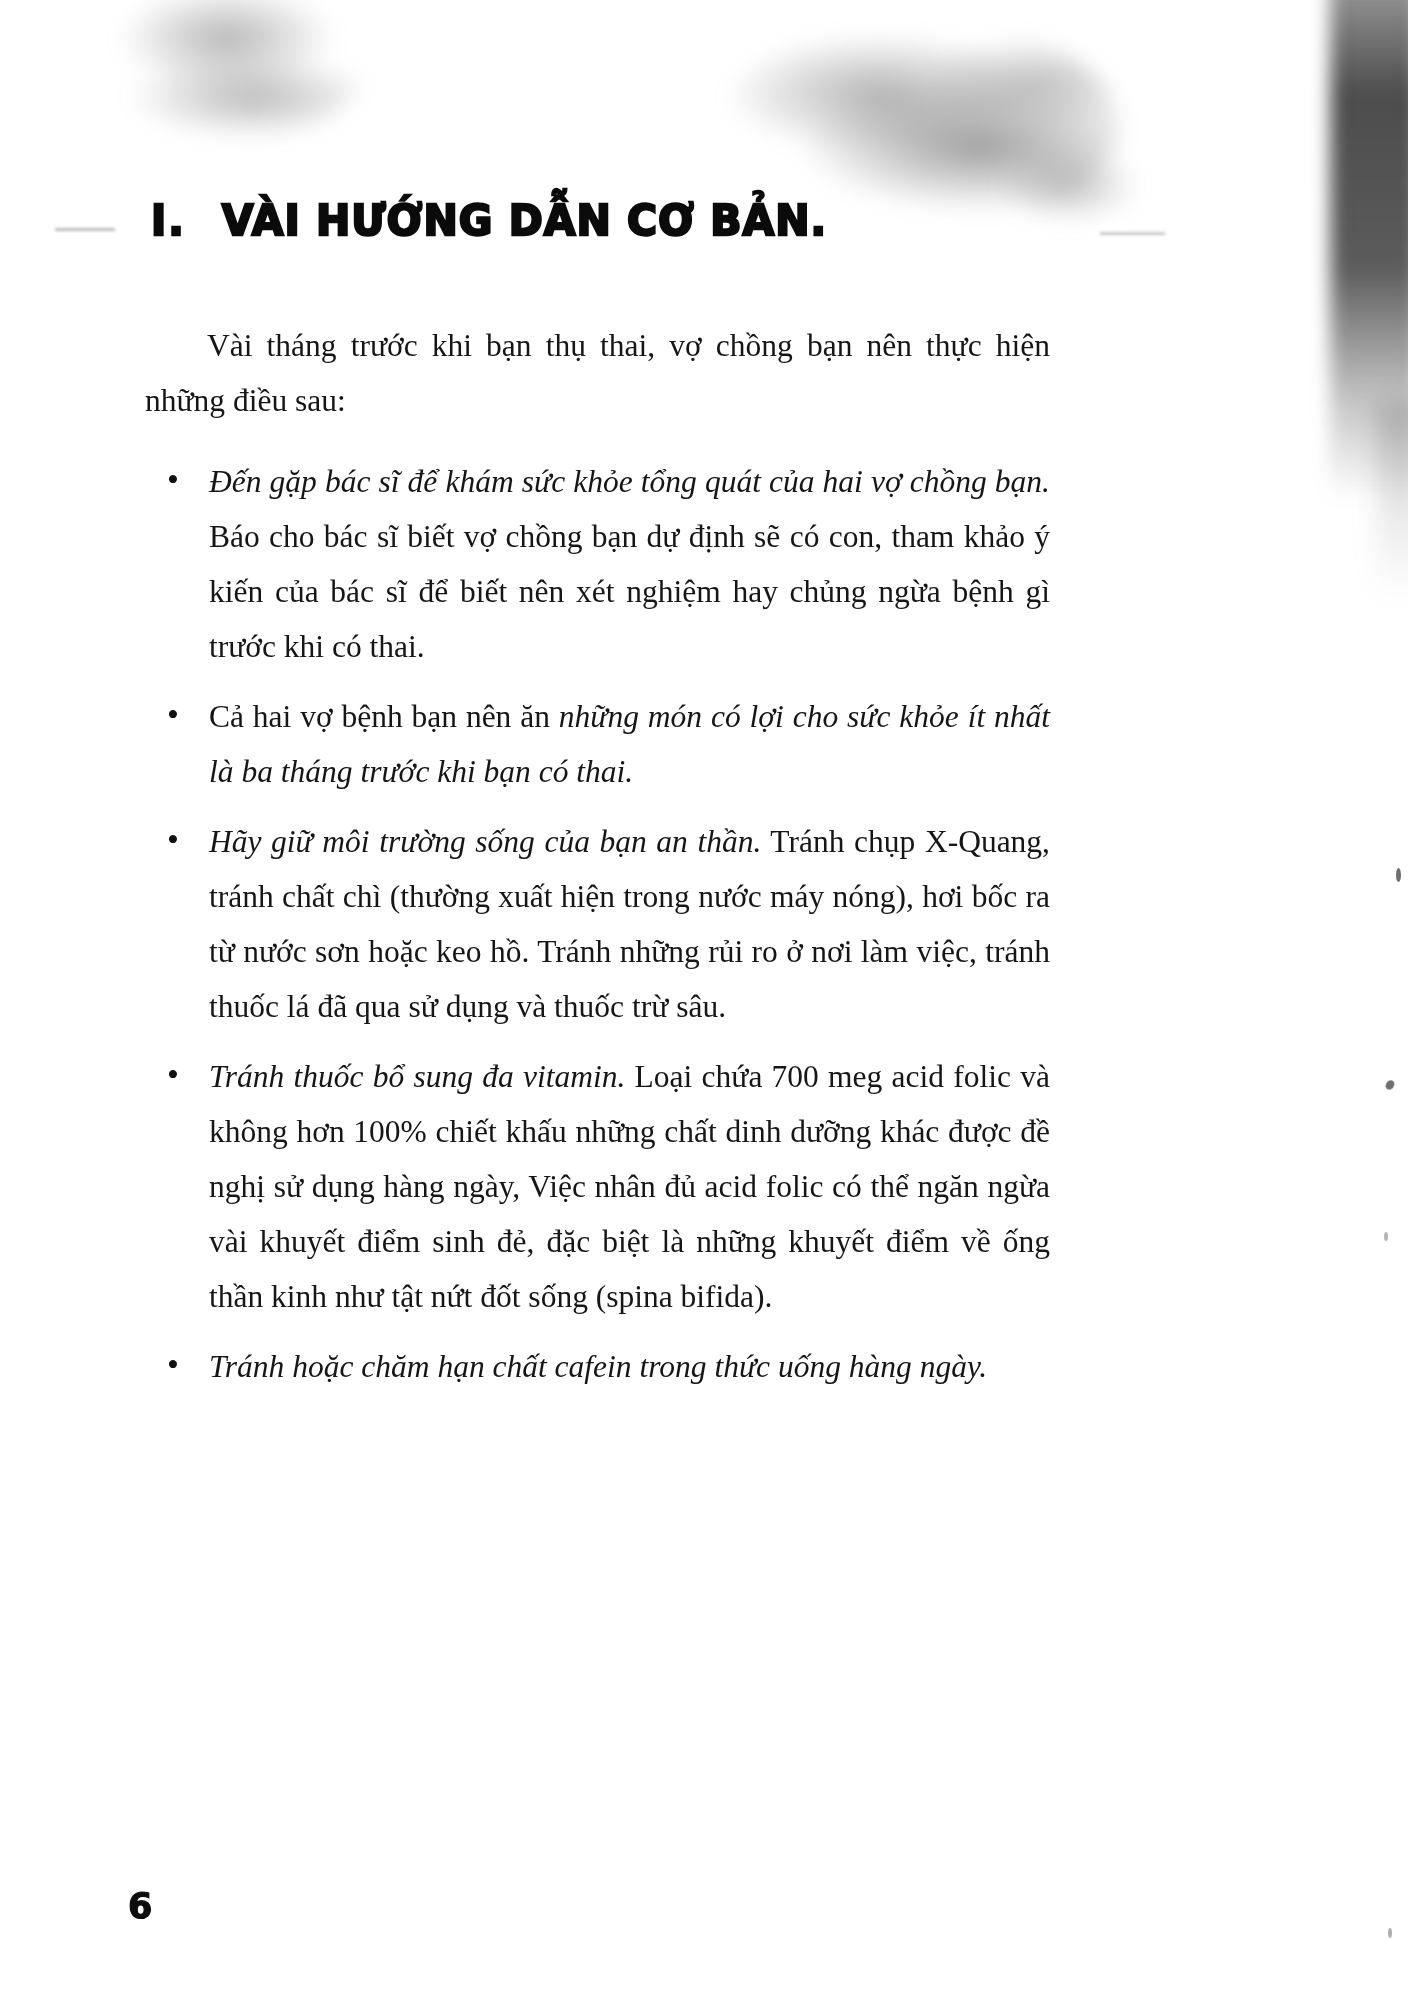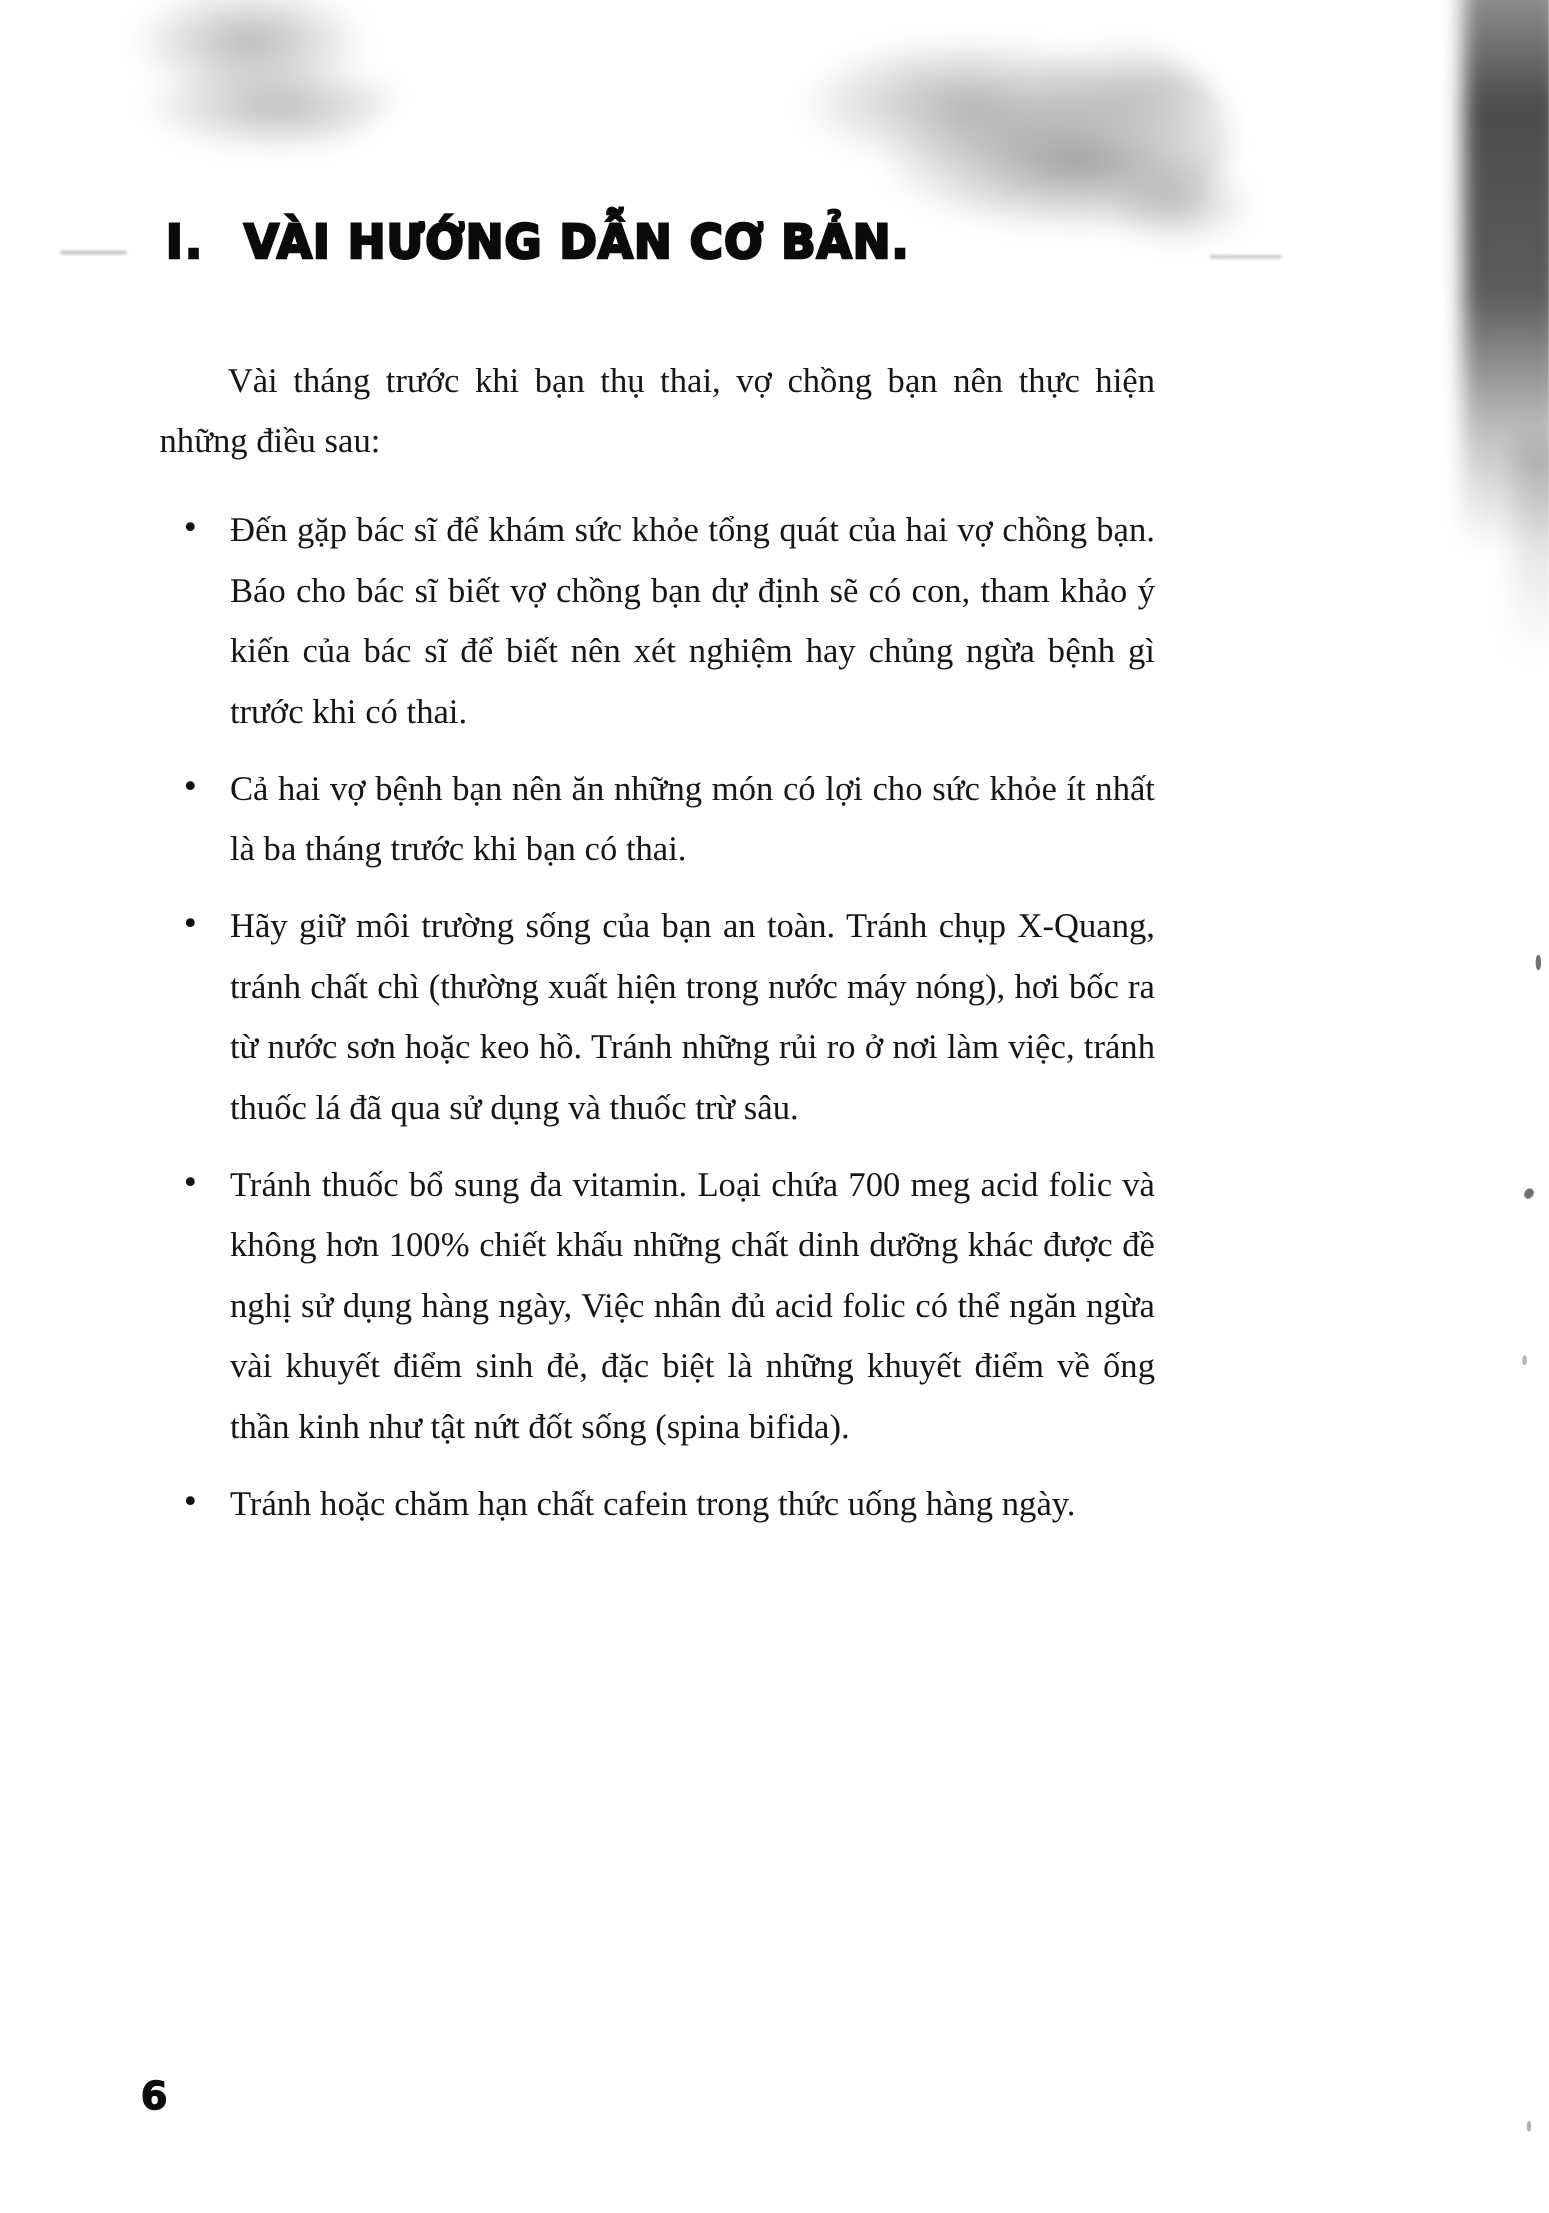--- a/index.html
+++ b/index.html
@@ -80,21 +80,21 @@
     position:relative;
     padding-left:64px;
     margin-bottom:15px;
     text-align:justify;
   }
   ul.bullets li::before{
     content:"\2022";
     position:absolute;left:22px;top:-2px;
     font-size:34px;color:#111;
   }
-  .it{margin-top:40px;}
+  .it{font-style:italic;margin-top:40px;}
   .page-number{
     position:absolute;left:128px;top:1886px;
     font-family:"DejaVu Sans", sans-serif;
     font-weight:800;font-size:35px;color:#0d0d0d;
     -webkit-text-stroke:1.2px #0d0d0d;
   }
 </style>
 </head>
 <body>
 
@@ -122,21 +122,21 @@
     <p class="body-text intro">Vài tháng trước khi bạn thụ thai, vợ chồng bạn nên thực hiện những điều sau:</p>
 
     <ul class="bullets body-text">
       <li>
         <span class="it">Đến gặp bác sĩ để khám sức khỏe tổng quát của hai vợ chồng bạn.</span><span> Báo cho bác sĩ biết vợ chồng bạn dự định sẽ có con, tham khảo ý kiến của bác sĩ để biết nên xét nghiệm hay chủng ngừa bệnh gì trước khi có thai.</span>
       </li>
       <li>
         <span>Cả hai vợ bệnh bạn nên ăn </span><span class="it">những món có lợi cho sức khỏe ít nhất là ba tháng trước khi bạn có thai.</span>
       </li>
       <li>
-        <span class="it">Hãy giữ môi trường sống của bạn an toàn.</span><span> Tránh chụp X-Quang, tránh chất chì (thường xuất hiện trong nước máy nóng), hơi bốc ra từ nước sơn hoặc keo hồ. Tránh những rủi ro ở nơi làm việc, tránh thuốc lá đã qua sử dụng và thuốc trừ sâu.</span>
+        <span class="it">Hãy giữ môi trường sống của bạn an thần.</span><span> Tránh chụp X-Quang, tránh chất chì (thường xuất hiện trong nước máy nóng), hơi bốc ra từ nước sơn hoặc keo hồ. Tránh những rủi ro ở nơi làm việc, tránh thuốc lá đã qua sử dụng và thuốc trừ sâu.</span>
       </li>
       <li>
         <span class="it">Tránh thuốc bổ sung đa vitamin.</span><span> Loại chứa 700 meg acid folic và không hơn 100% chiết khấu những chất dinh dưỡng khác được đề nghị sử dụng hàng ngày, Việc nhân đủ acid folic có thể ngăn ngừa vài khuyết điểm sinh đẻ, đặc biệt là những khuyết điểm về ống thần kinh như tật nứt đốt sống (spina bifida).</span>
       </li>
       <li>
         <span class="it">Tránh hoặc chăm hạn chất cafein trong thức uống hàng ngày.</span><span></span>
       </li>
     </ul>
   </div>
 

